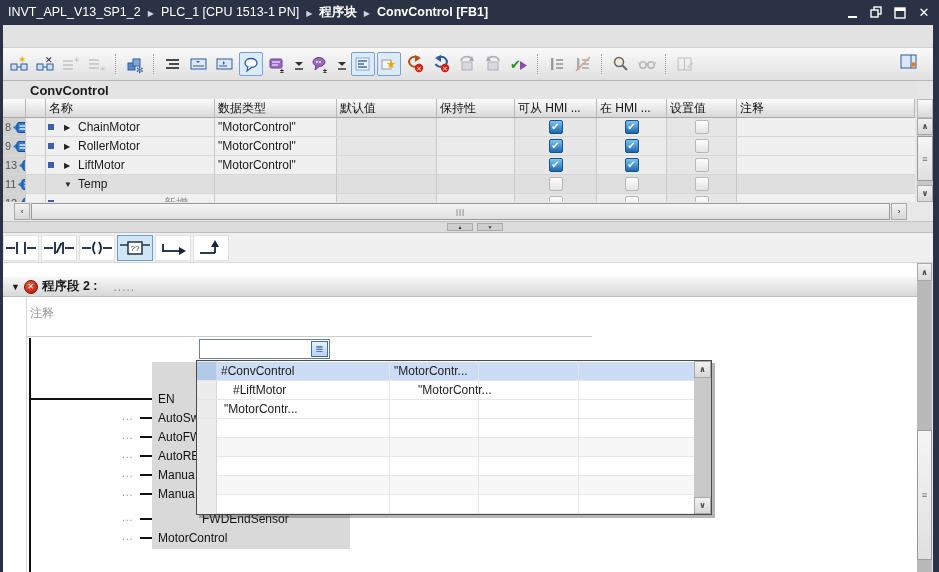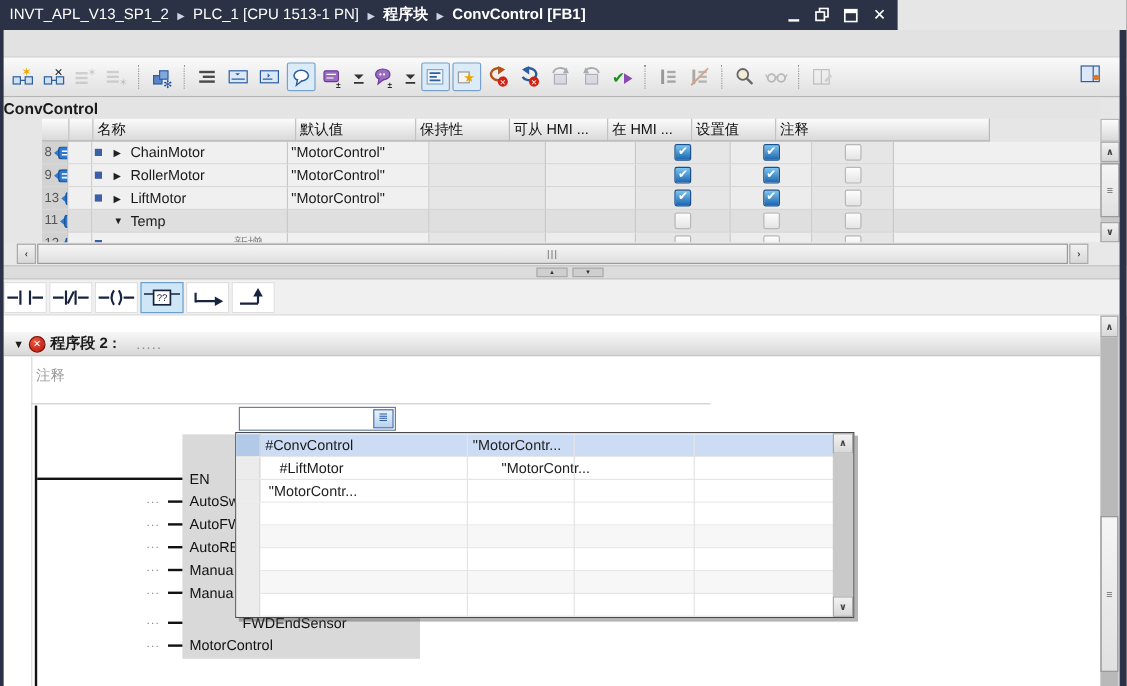--- a/index.html
+++ b/index.html
@@ -1,42 +1,42 @@
 <!DOCTYPE html>
 <html><head>
 <meta charset="utf-8">
 <style>
   html,body{margin:0;padding:0;background:#555;}
   #screen{position:relative;width:939px;height:572px;background:#e6e6e6;overflow:hidden;
     font-family:"Liberation Sans","DejaVu Sans",sans-serif;font-size:12px;color:#1a1a1a;}
   .abs{position:absolute;}
   
-  #titlebar{left:0;top:0;width:748px;height:25px;background:#2b3245;display:flex;align-items:center;
+  #titlebar{left:0;top:0;width:939px;height:25px;background:#2b3245;display:flex;align-items:center;
     color:#fff;font-size:12.5px;padding-left:8px;box-sizing:border-box;}
   .crumb{margin-right:7px;white-space:nowrap;}
   .crumb.bold{font-weight:bold;}
   .crumb-sep{margin-right:7px;font-size:8px;color:#cdd3e2;}
   #win-controls{position:absolute;right:8px;top:0;height:25px;display:flex;align-items:center;gap:10px;}
   .wbtn{width:14px;height:14px;display:flex;align-items:center;justify-content:center;cursor:default;}
   
   #band{left:0;top:25px;width:939px;height:23px;background:#e2e2e2;border-bottom:1px solid #d0d0d0;box-sizing:border-box;}
   #toolbar{left:0;top:48px;width:939px;height:33px;background:linear-gradient(#fafafa,#e0e0e0);
     border-bottom:1px solid #b5b5b5;box-sizing:border-box;display:flex;align-items:center;padding-left:6px;}
   .tbi{width:22px;height:22px;display:flex;align-items:center;justify-content:center;margin:0 1px;
     border:1px solid transparent;border-radius:2px;}
   .tbi.framed{background:#dcebf8;border:1px solid #78a2cd;}
   .tbi.disabled{opacity:.45;}
   .tbi.narrow{width:13px;}
   .tbsep{width:1px;height:20px;border-left:1px dotted #9a9a9a;margin:0 5px;}
   #task-icon{position:absolute;left:899px;top:52px;}
   
   #doclabel{left:3px;top:81px;width:914px;height:18px;background:#e4e4e4;font-weight:bold;font-size:13px;
-    display:flex;align-items:center;box-sizing:border-box;}
+    padding-left:27px;display:flex;align-items:center;box-sizing:border-box;}
   #tbl{left:3px;top:99px;width:914px;}
-  .trow{display:flex;height:19px;box-sizing:border-box;padding-left:32px;}
+  .trow{display:flex;height:19px;box-sizing:border-box;}
   .tcell{box-sizing:border-box;border-right:1px solid #c9c9c9;border-bottom:1px solid #d7d7d7;
     display:flex;align-items:center;overflow:hidden;white-space:nowrap;padding:0 3px;}
   .thead .tcell{background:linear-gradient(#fbfbfb,#d9d9d9);border-right:1px solid #b9b9b9;
     border-bottom:1px solid #a8a8a8;font-size:12px;color:#111;}
   #tbody{position:absolute;left:3px;top:118px;width:914px;height:84px;overflow:hidden;}
   .numcell{background:#d2d2d2;color:#555;font-size:11px;justify-content:flex-start;gap:2px;padding:0 1px 0 2px;}
   .cellA{background:#f0f0f0;} .cellB{background:#e6e6e6;} .cellC{background:#ececec;}
   .rowsec .cellA,.rowsec .cellB,.rowsec .cellC{background:#dfdfdf;}
   .sqmark{width:6px;height:6px;background:#3d5fa8;display:inline-block;}
   .expander{font-size:8px;color:#222;margin:0 5px 0 10px;width:9px;display:inline-block;}
@@ -326,20 +326,21 @@
 
   <div class="abs" id="doclabel">
     <span>ConvControl</span>
   </div>
 
   <div class="abs" id="tbl">
     <div class="trow thead" id="thead">
         <span class="tcell" style="width:23px"></span>
         <span class="tcell" style="width:20px"></span>
         <span class="tcell" style="width:169px">名称</span>
+        <span class="tcell" style="width:122px">数据类型</span>
         <span class="tcell" style="width:100px">默认值</span>
         <span class="tcell" style="width:78px">保持性</span>
         <span class="tcell" style="width:82px">可从 HMI ...</span>
         <span class="tcell" style="width:70px">在 HMI ...</span>
         <span class="tcell" style="width:70px">设置值</span>
         <span class="tcell" style="width:178px">注释</span>
       </div>
   </div>
   <div id="tbody">
       <div class="trow ">

